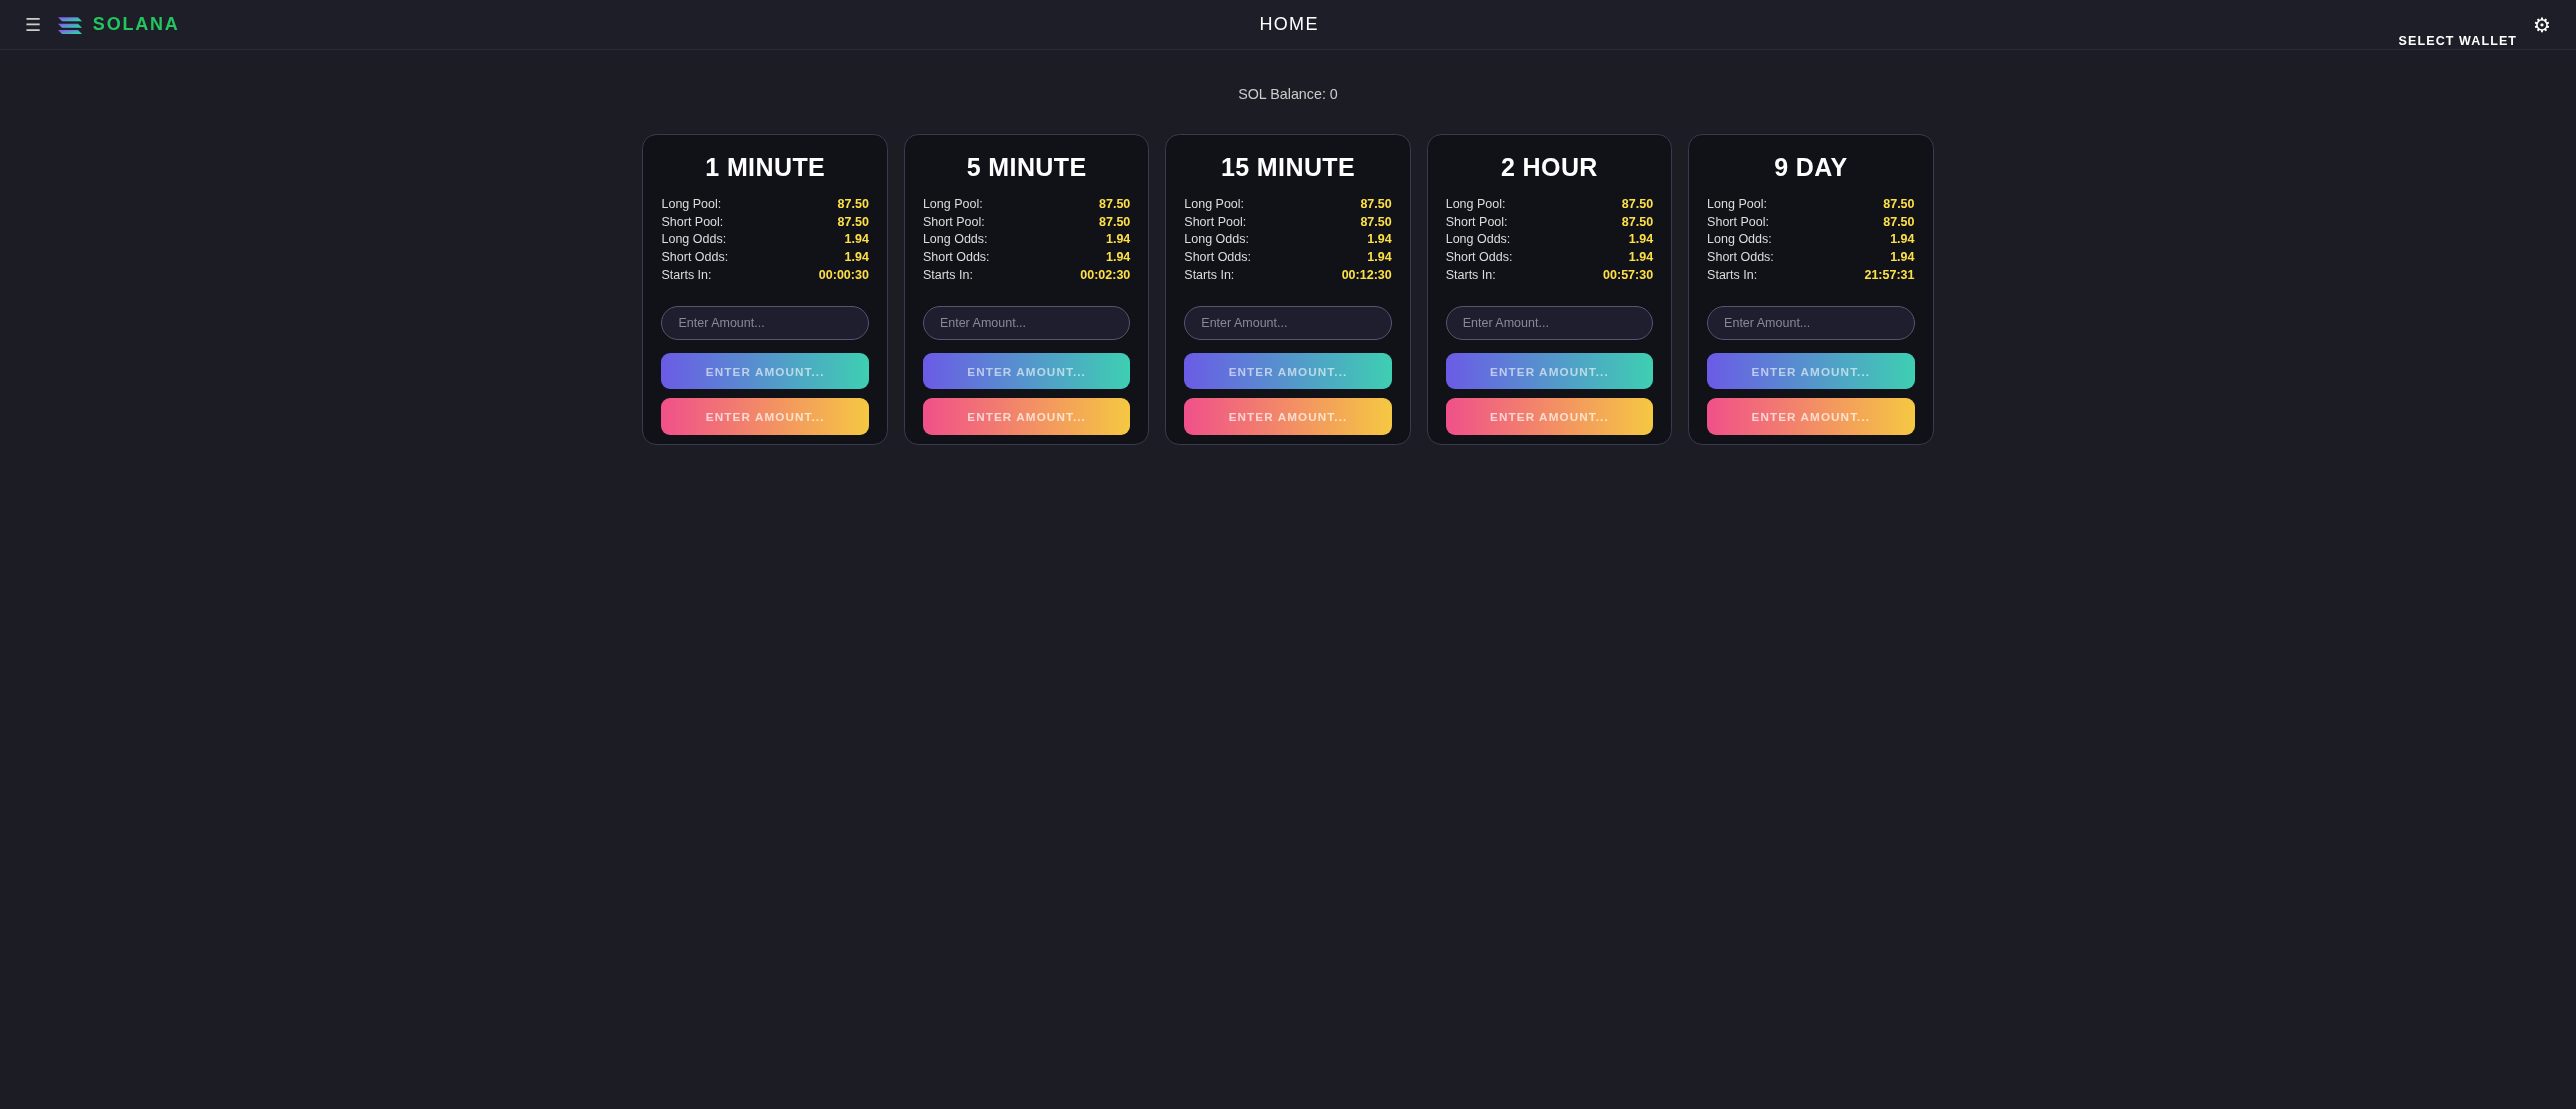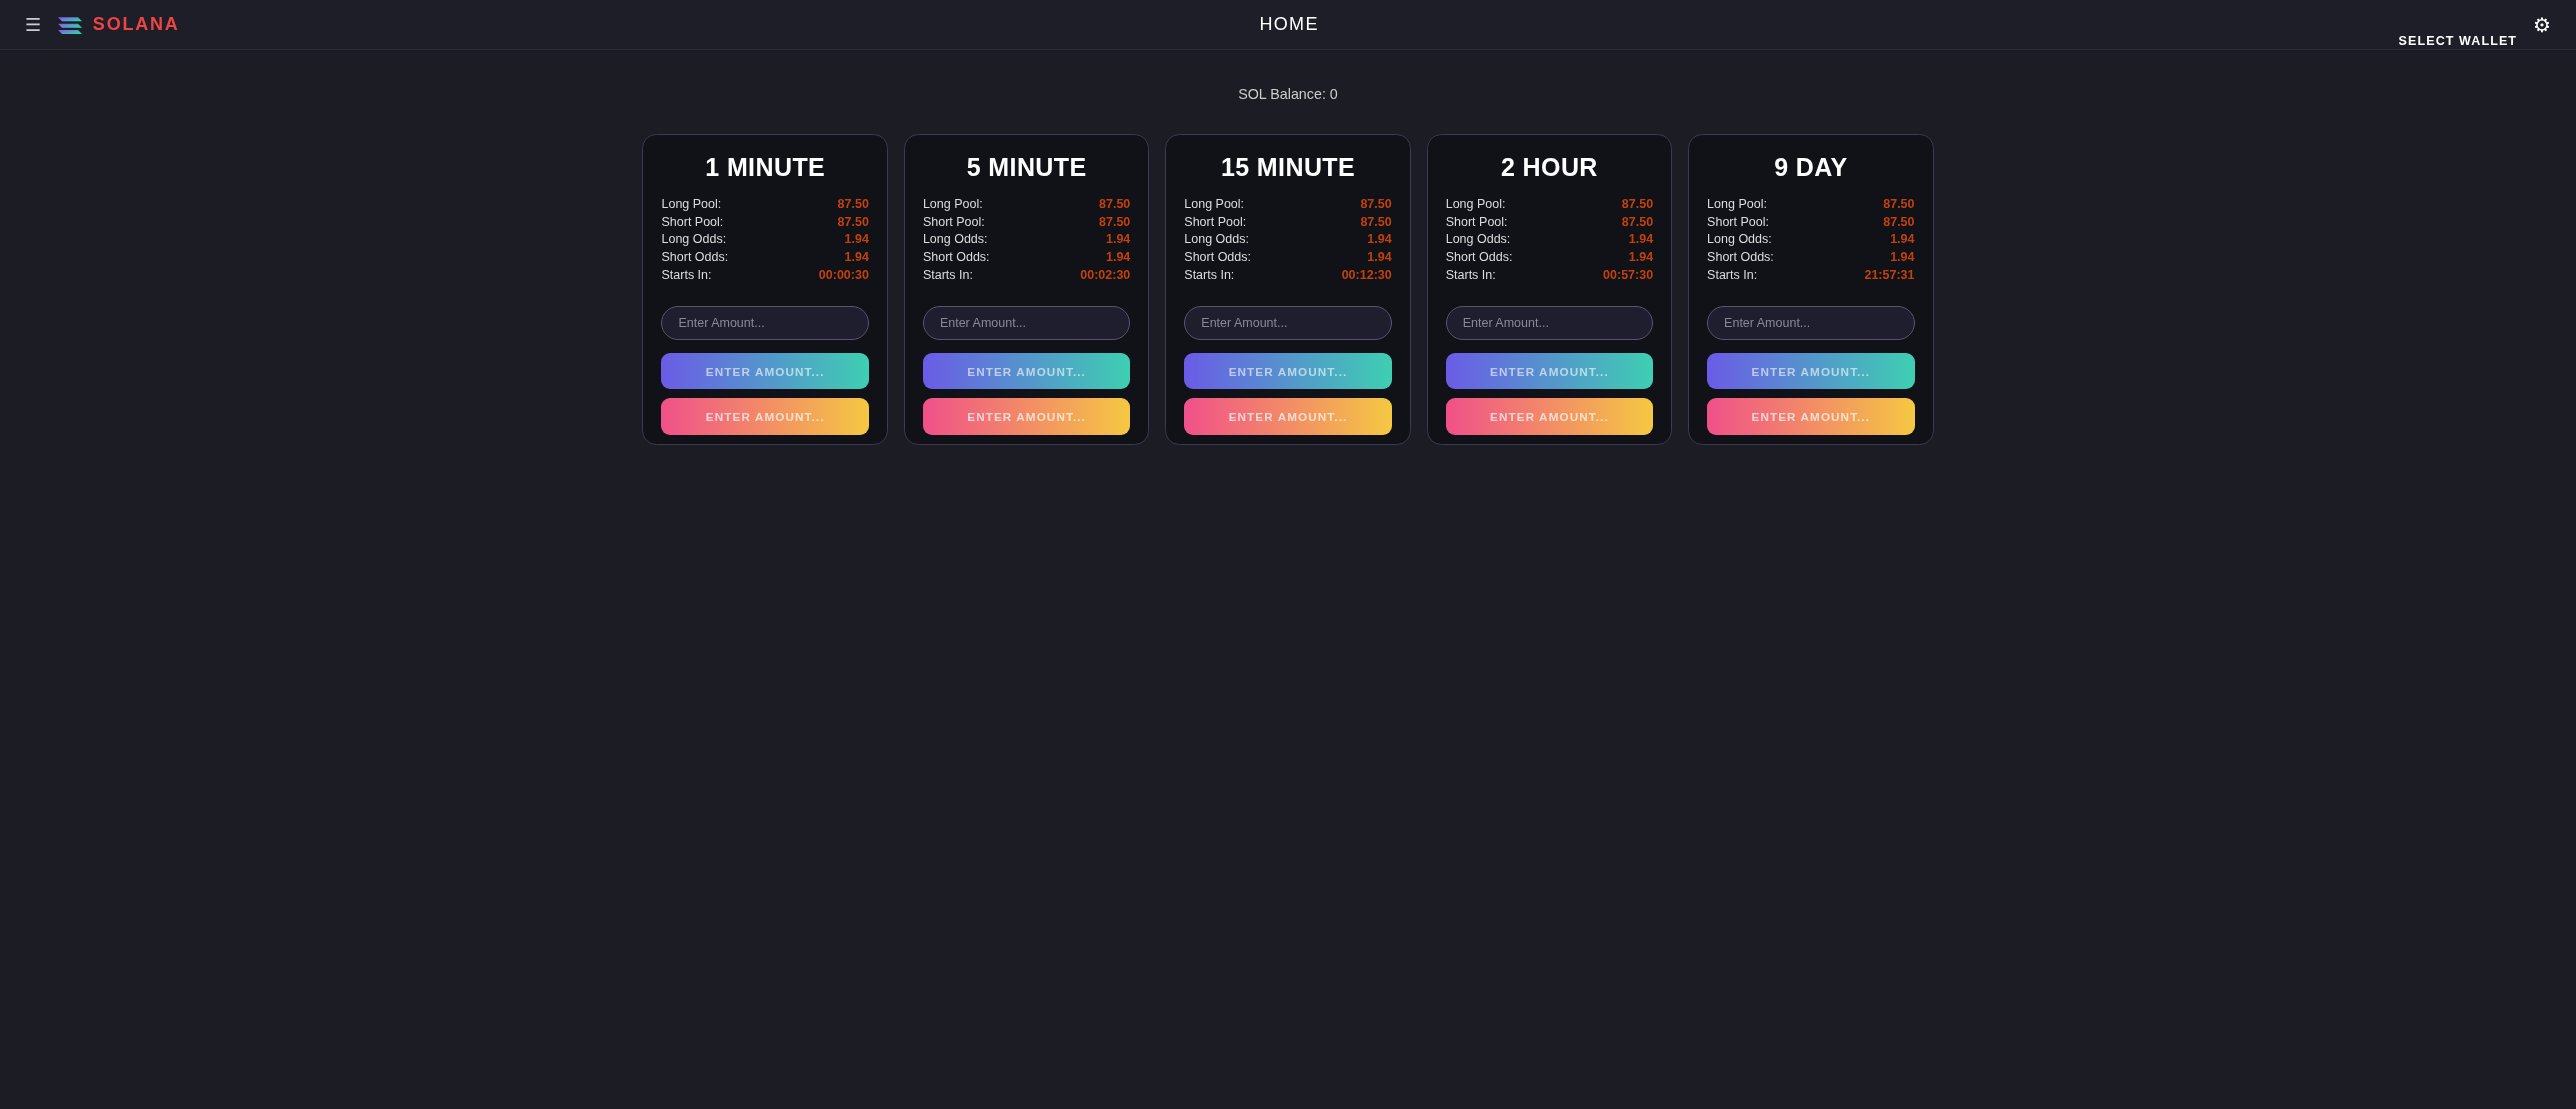--- a/index.html
+++ b/index.html
@@ -37,21 +37,21 @@
       gap: 7.2px;
     }
     .logo-icon {
       width: 32px;
       height: 25px;
     }
     .logo-text {
       font-size: 18px;
       font-weight: 900;
       letter-spacing: 1.8px;
-      color: #ef4444;
+      color: #22c55e;
     }
     .header-center {
       font-size: 18px;
       font-weight: 400;
       letter-spacing: 1.3px;
       color: #ffffff;
     }
     .header-right {
       display: flex;
       align-items: center;
@@ -141,21 +141,21 @@
       justify-content: space-between;
       font-size: 12.5px;
       color: #dddddd;
       padding: 0.9px 0;
     }
     .stat-label {
       font-weight: 400;
     }
     .stat-value {
       font-weight: 700;
-      color: #c2410c;
+      color: #fde047;
     }
 
     .amount-input {
       width: 100%;
       background: #1e1e2e;
       border: 1.8px solid #555570;
       border-radius: 27px;
       padding: 9px 16px;
       color: #aaaaaa;
       font-size: 12.5px;

